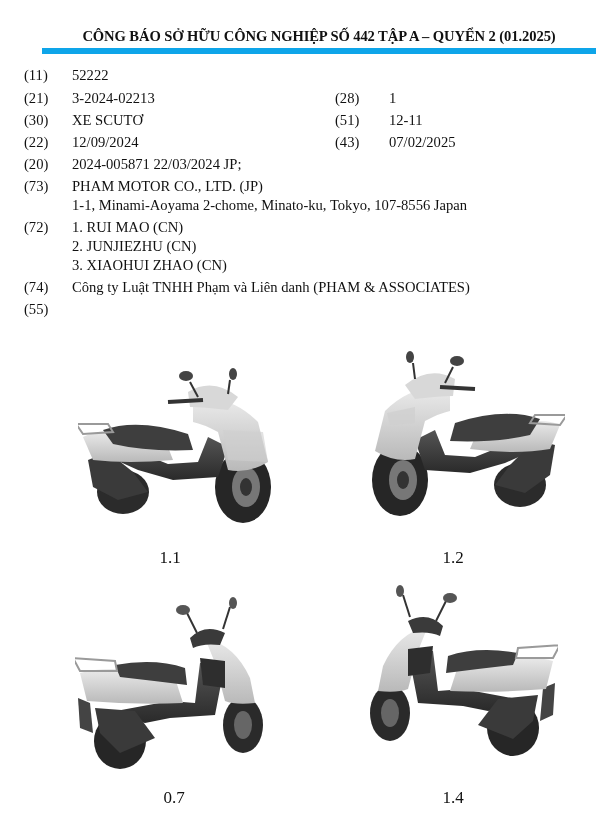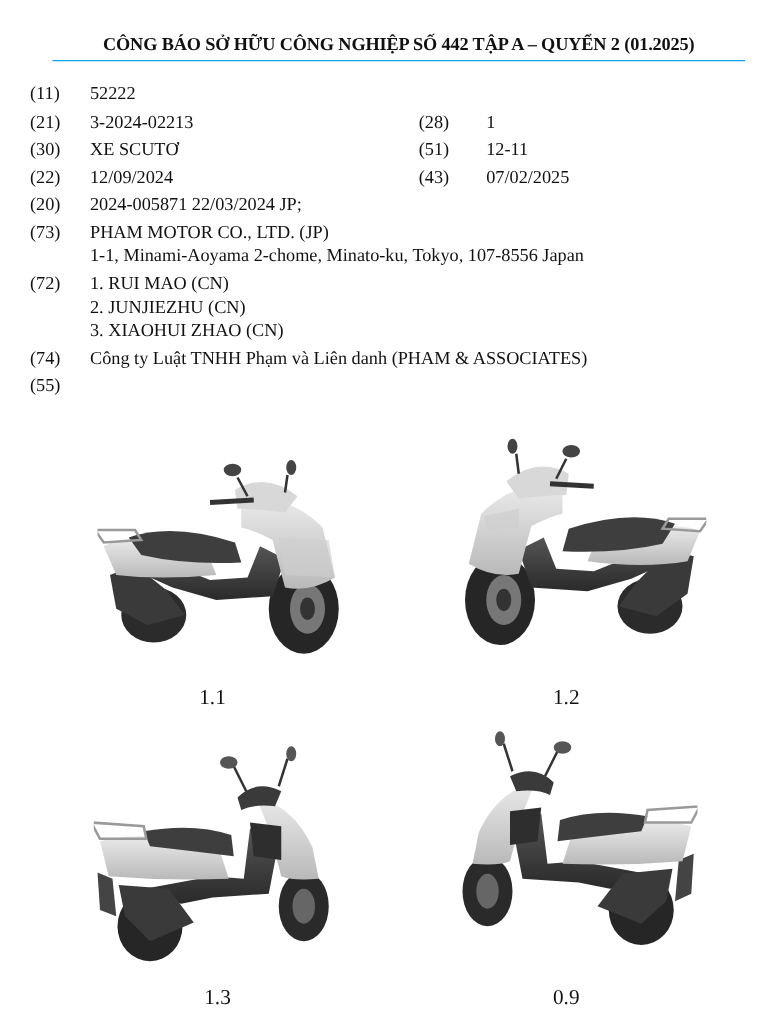--- a/index.html
+++ b/index.html
@@ -1,20 +1,20 @@
 <!DOCTYPE html>
 <html><head>
 <meta charset="utf-8">
 <style>
   html, body { margin: 0; padding: 0; background: #ffffff; }
   body { width: 609px; height: 826px; position: relative; overflow: hidden;
          font-family: "Liberation Serif", "DejaVu Serif", serif; color: #111; }
   .header { position: absolute; left: 42px; top: 28px; width: 554px; text-align: center;
             font-weight: bold; font-size: 14.6px; letter-spacing: -0.1px;
-            border-bottom: 1px solid #0ea5e9; padding-bottom: 3px; line-height: 17px; white-space: nowrap; }
+            border-bottom: 6px solid #0ea5e9; padding-bottom: 3px; line-height: 17px; white-space: nowrap; }
   .row { position: absolute; font-size: 14.6px; line-height: 18px; white-space: nowrap; }
   .code { position: absolute; left: 24px; font-family: Liberation Serif, serif; }
   .val { position: absolute; left: 72px; }
   .code2 { position: absolute; left: 335px; }
   .val2 { position: absolute; left: 389px; }
   .bold { font-weight: normal; }
   .fig { position: absolute; }
   .fig svg { display: block; }
   .cap { position: absolute; font-size: 17px; width: 40px; text-align: center; }
 </style>
@@ -162,21 +162,21 @@
     <path d="M-2,65 L40,68 L42,78 L5,78 Z" fill="none" stroke="#9a9a9a" stroke-width="2"></path>
     <path d="M130,45 Q160,52 175,85 L180,110 Q160,112 150,108 L140,70 Z" fill="url(#gl)"></path>
     <path d="M125,65 L150,68 L150,95 L128,92 Z" fill="#2e2e2e"></path>
     <path d="M115,45 Q130,30 150,40 L145,52 Q128,50 118,55 Z" fill="#3a3a3a"></path>
     <line x1="112" y1="20" x2="122" y2="40" stroke="#333" stroke-width="2"></line>
     <ellipse cx="108" cy="17" rx="7" ry="5" fill="#555"></ellipse>
     <line x1="155" y1="14" x2="148" y2="36" stroke="#333" stroke-width="2"></line>
     <ellipse cx="158" cy="10" rx="4" ry="6" fill="#555"></ellipse>
   </svg>
 </div>
-<div class="cap" style="left:154px; top:788px;">1.3</div>
+<div class="cap" style="left:154px; top:788px;">0.7</div>
 
 <div class="fig" style="left:358px; top:583px;">
   <svg width="200" height="180" viewBox="0 0 200 180">
     <g transform="translate(200,0) scale(-1,1)">
       <ellipse cx="45" cy="145" rx="26" ry="28" fill="#262626"></ellipse>
       <ellipse cx="168" cy="130" rx="20" ry="28" fill="#2a2a2a"></ellipse>
       <ellipse cx="168" cy="130" rx="9" ry="14" fill="#666"></ellipse>
       <path d="M30,118 L70,128 L95,123 L140,120 L150,68 L125,68 L120,108 L95,106 Z" fill="url(#gd)"></path>
       <path d="M20,112 L60,116 L80,142 L45,156 L25,138 Z" fill="#3a3a3a"></path>
       <path d="M3,100 L15,105 L18,138 L5,132 Z" fill="#444"></path>
@@ -186,13 +186,13 @@
       <path d="M130,43 Q160,50 175,83 L180,108 Q160,110 150,106 L140,68 Z" fill="url(#gl)"></path>
       <path d="M125,63 L150,66 L150,93 L128,90 Z" fill="#2e2e2e"></path>
       <path d="M115,43 Q130,28 150,38 L145,50 Q128,48 118,53 Z" fill="#3a3a3a"></path>
       <line x1="112" y1="18" x2="122" y2="38" stroke="#333" stroke-width="2"></line>
       <ellipse cx="108" cy="15" rx="7" ry="5" fill="#555"></ellipse>
       <line x1="155" y1="12" x2="148" y2="34" stroke="#333" stroke-width="2"></line>
       <ellipse cx="158" cy="8" rx="4" ry="6" fill="#555"></ellipse>
     </g>
   </svg>
 </div>
-<div class="cap" style="left:433px; top:788px;">0.9</div>
+<div class="cap" style="left:433px; top:788px;">1.4</div>
 
 </body></html>

